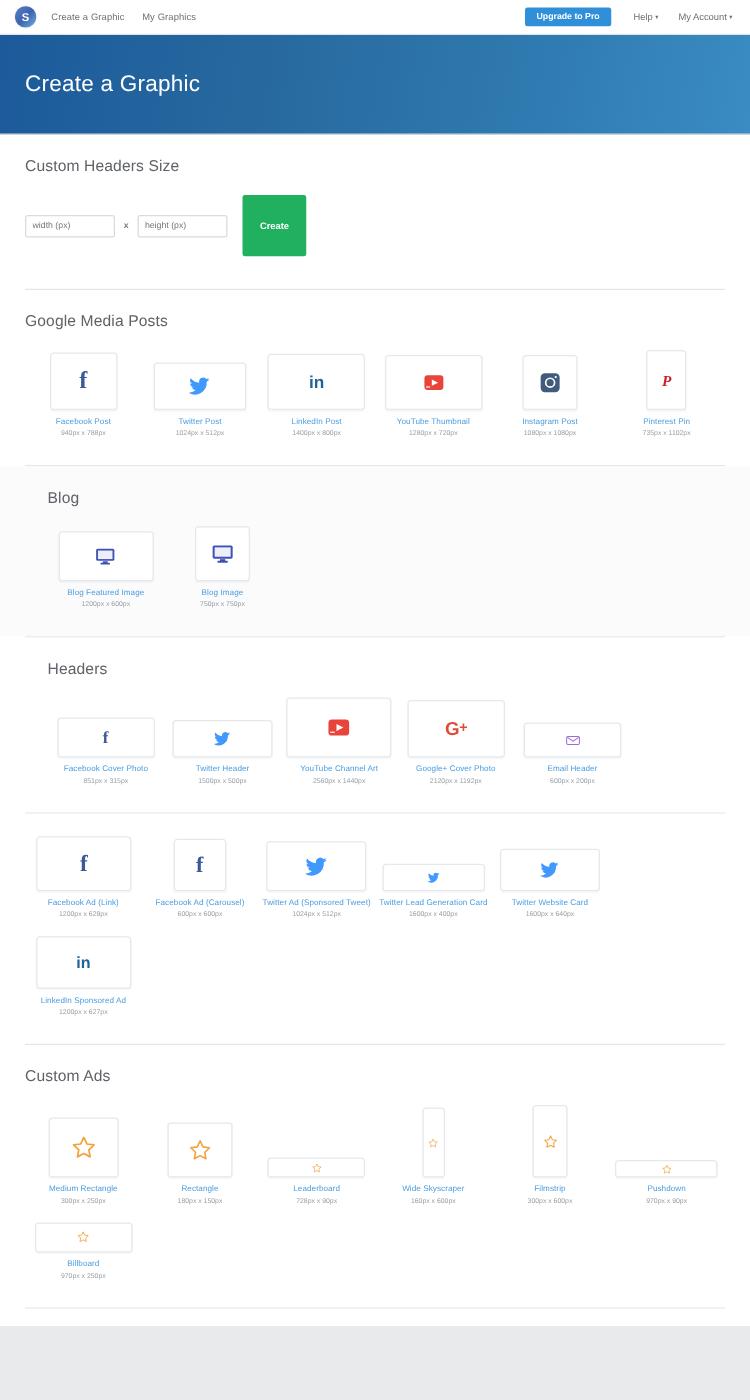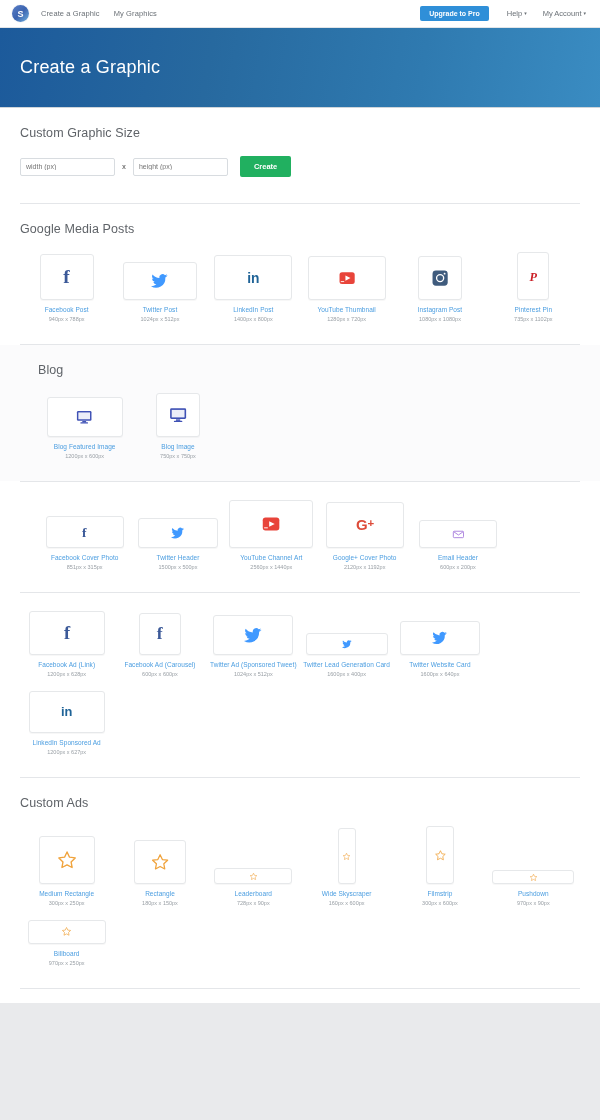--- a/index.html
+++ b/index.html
@@ -68,30 +68,30 @@
   .section h2 {
     font-size: 12.5px; font-weight: normal; color: #5f6368;
     margin-bottom: 16px; letter-spacing: .1px;
   }
   .section h2.indent { padding-left: 18px; }
   .divider { height: 1px; background: #e4e6e9; margin: 0 20px; }
 
   
   .size-row { display: flex; align-items: center; padding-bottom: 18px; }
   .size-input {
-    width: 95px; height: 18px;
+    width: 72px; height: 18px;
     border: 1px solid #d8dce0; border-radius: 2px;
     font-size: 7px; color: #aeb3b8; padding: 0 5px;
     font-family: "Liberation Sans", sans-serif;
     background: #fff;
   }
   .size-x { font-size: 7px; font-weight: bold; color: #777; margin: 0 7px; }
   .btn-create {
     background: #21b060; color: #fff; border: none; border-radius: 2px;
-    font-size: 7.5px; font-weight: bold; padding: 6px 14px; margin-left: 12px;
+    font-size: 7.5px; font-weight: bold; padding: 20px 14px; margin-left: 12px;
     white-space: nowrap;
   }
 
   
   .row {
     display: flex; align-items: flex-end;
     padding-bottom: 14px;
     gap: 0;
   }
   .row.indent { padding-left: 18px; }
@@ -138,21 +138,21 @@
     <div class="nav-drop">
       <span>My Account</span><span class="caret">▾</span>
     </div>
   </div>
 
   <div class="hero">
     <h1>Create a Graphic</h1>
   </div>
 
   <div class="section">
-    <h2>Custom Graphic Size</h2>
+    <h2>Custom Headers Size</h2>
     <div class="size-row">
       <input class="size-input" placeholder="width (px)" style="">
       <span class="size-x">x</span>
       <input class="size-input" placeholder="height (px)" style="">
       <button class="btn-create">Create</button>
     </div>
   </div>
   <div class="divider"></div>
 
   <div id="sections-host">
@@ -244,20 +244,21 @@
         <rect x="7" y="18.6" width="10" height="1.7" rx=".8" fill="#3f51b5"></rect>
               </svg>
             </div>
             <div class="label">Blog Image</div>
             <div class="dims">750px x 750px</div>
           </div>
         </div>
       </div>
       <div class="divider"></div>
       <div class="section">
+        <h2 class="indent">Headers</h2>
         <div class="row indent">
           <div class="cell" style="width: 93.3333px;">
             <div class="thumb" style="width: 78px; height: 32px;">
               <svg width="14.72" height="14.72" viewBox="0 0 24 24">
                 <text x="12" y="19" text-anchor="middle" font-family="Liberation Serif, serif" font-size="22" font-weight="bold" fill="#3b5998">f</text>
               </svg>
             </div>
             <div class="label">Facebook Cover Photo</div>
             <div class="dims">851px x 315px</div>
           </div>

